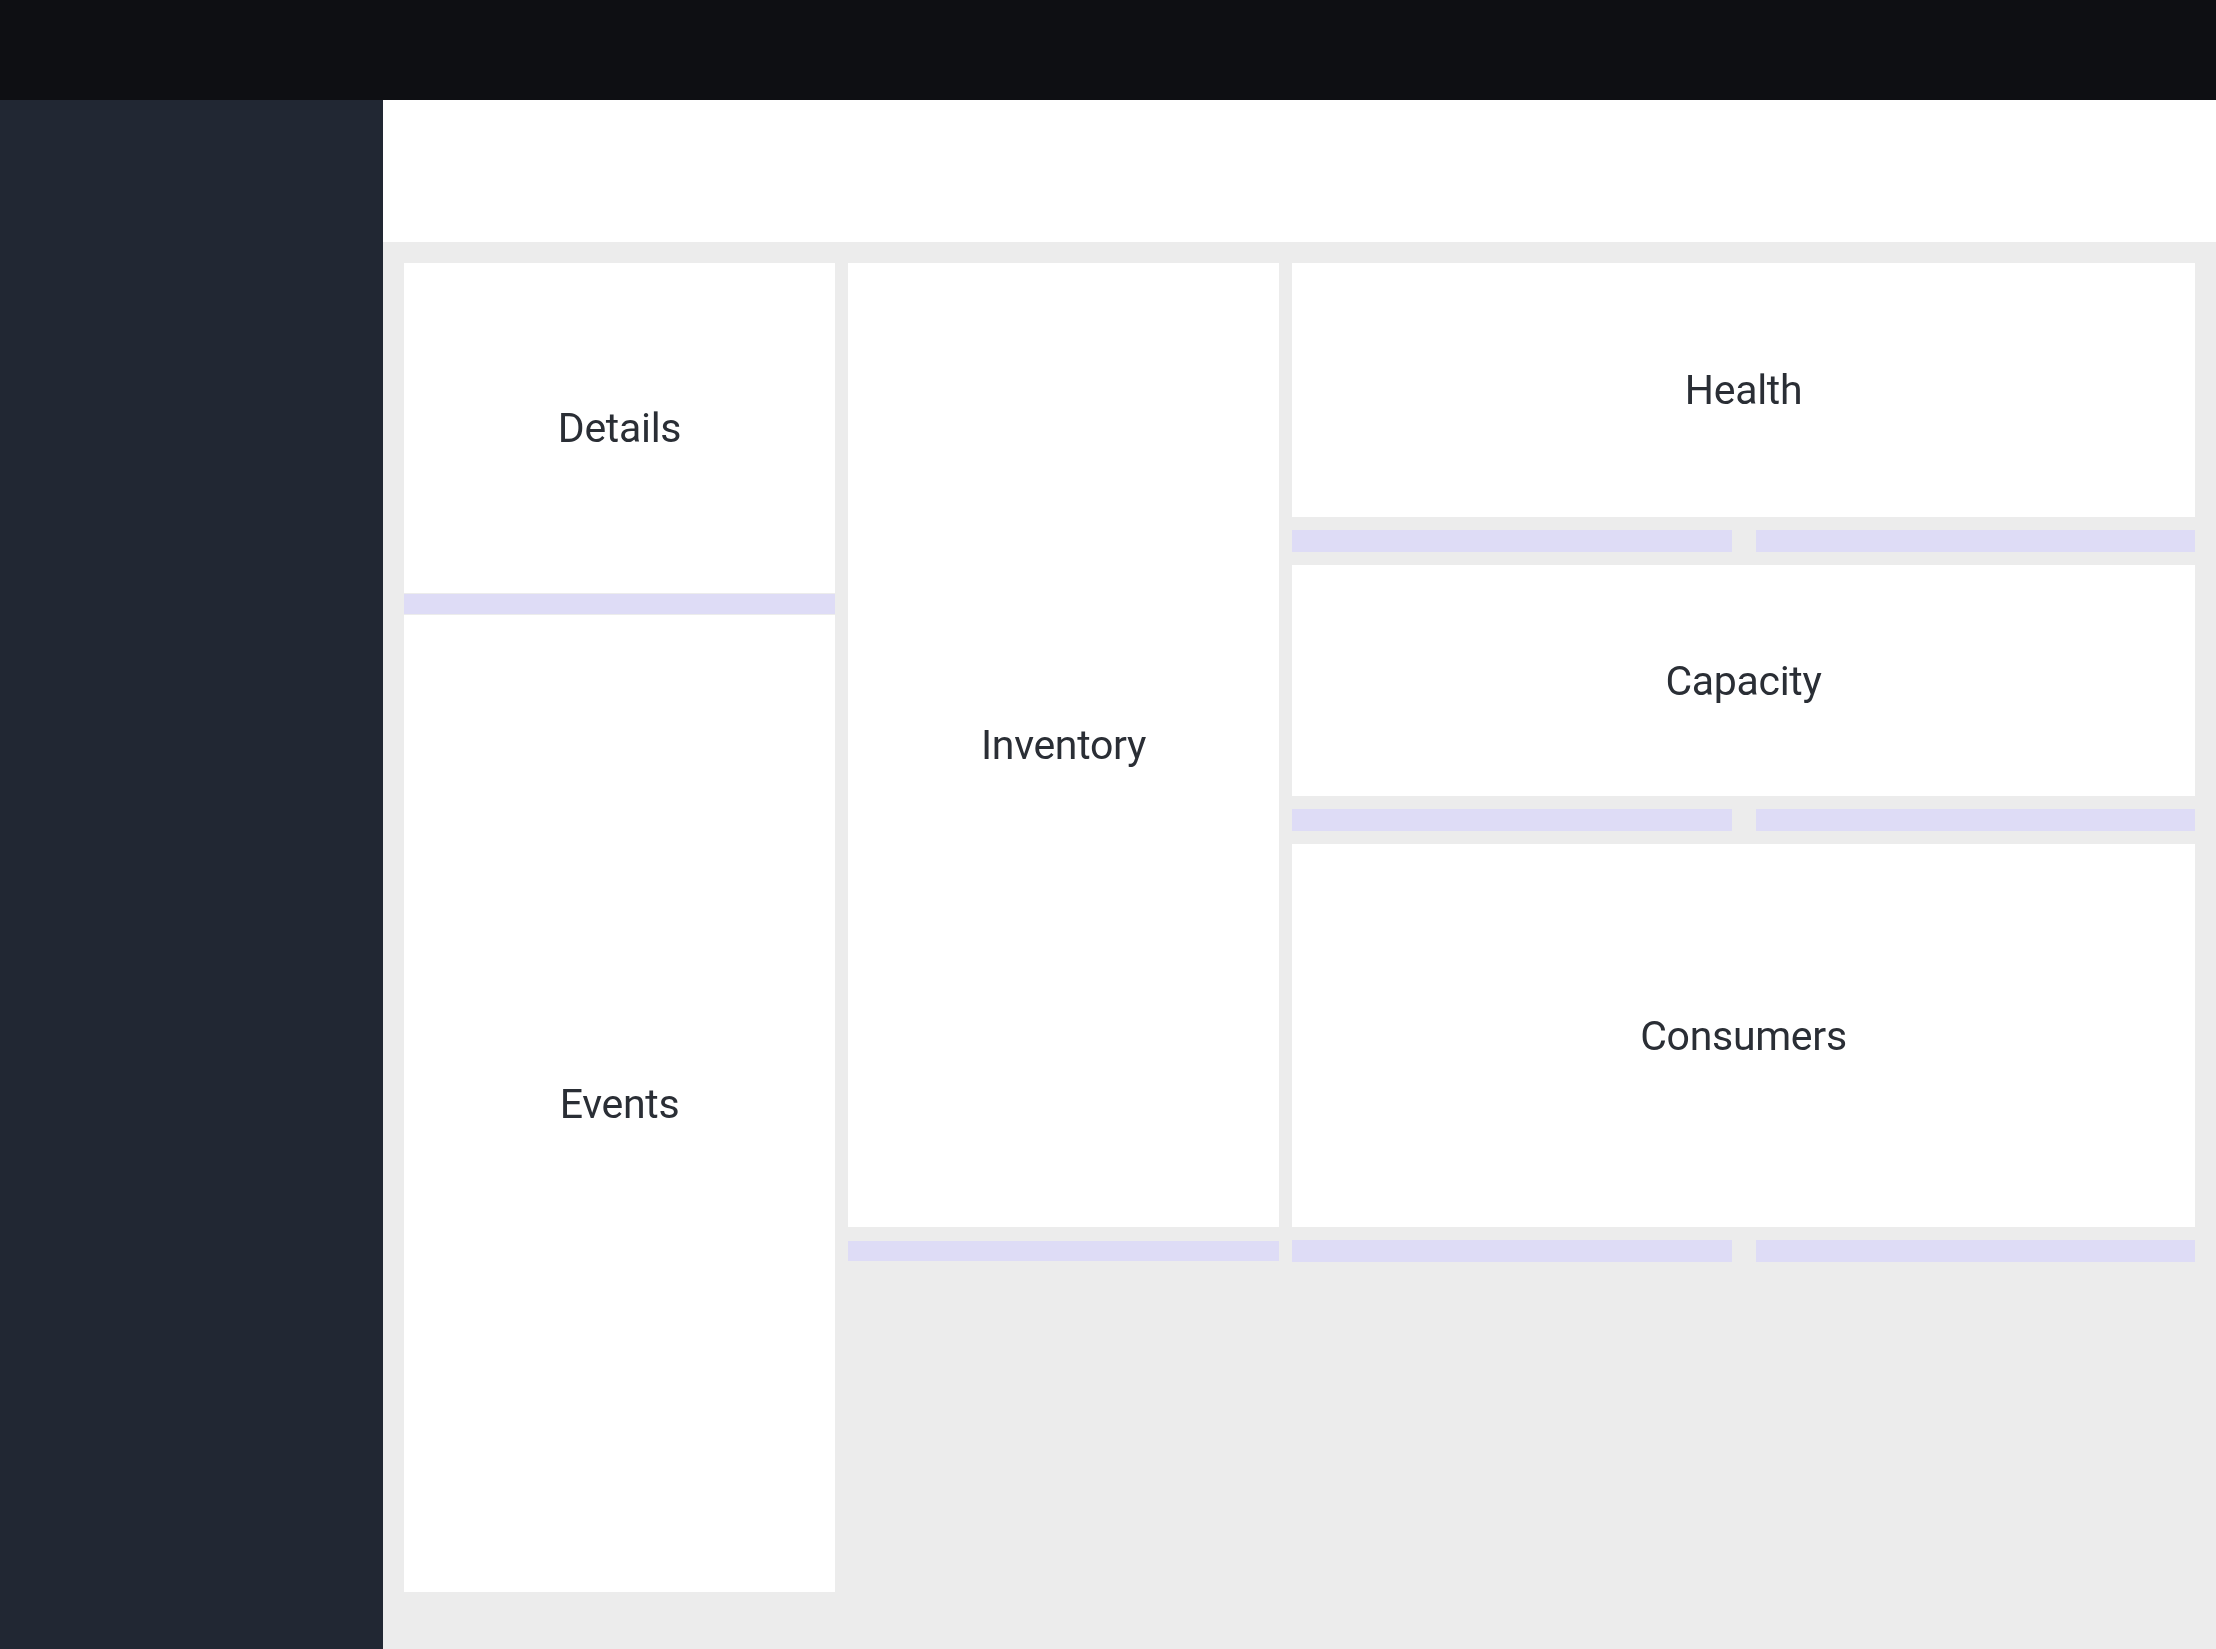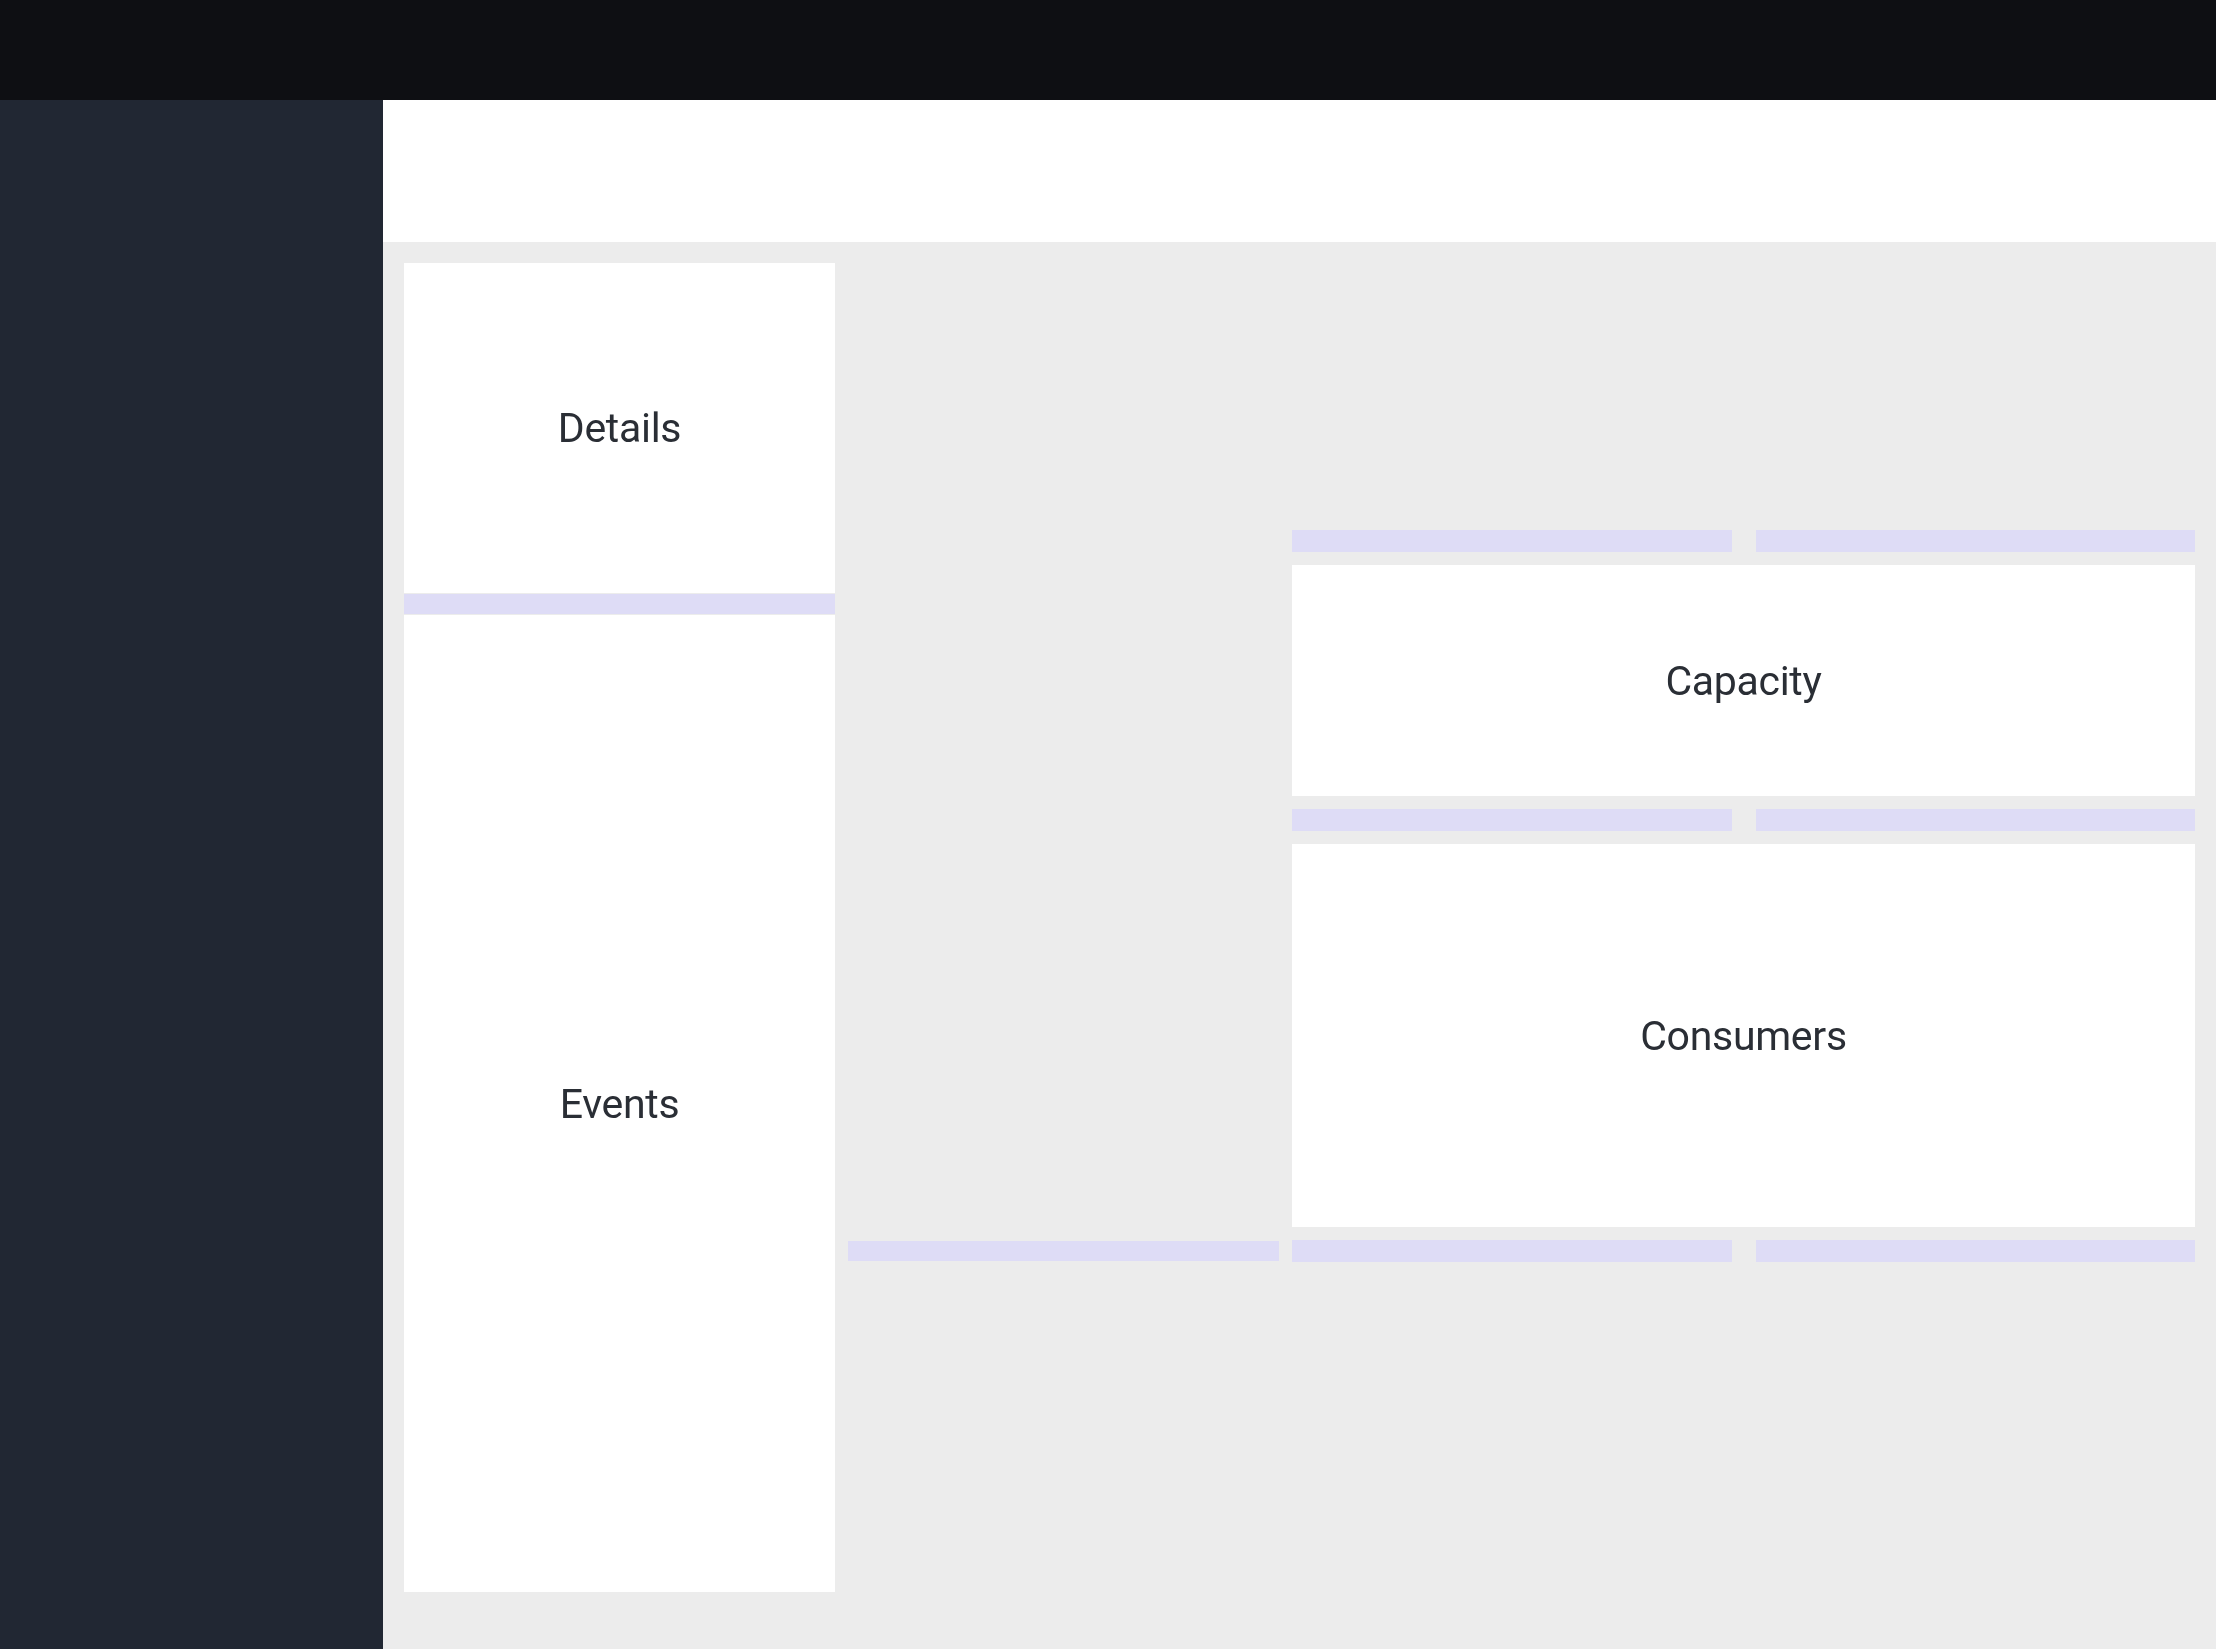--- a/index.html
+++ b/index.html
@@ -109,22 +109,28 @@
         <div style="grid-column:1; grid-row:1 / span 7; display:flex; flex-direction:column;">
           <div class="panel" style="height:330px;">
             <span>Details</span>
           </div>
           <div class="gap-block" style="height:22px;"></div>
           <div class="panel" style="flex:1;">
             <span>Events</span>
           </div>
         </div>
 
+        <div class="panel p-inventory">
+          <span>Inventory</span>
+        </div>
         <div class="gap-block g-inventory"></div>
 
+        <div class="panel p-health">
+          <span>Health</span>
+        </div>
         <div class="g-health">
           <div class="gap-split">
             <div class="g"></div>
             <div class="m"></div>
             <div class="g"></div>
           </div>
         </div>
 
         <div class="panel p-capacity">
           <span>Capacity</span>

